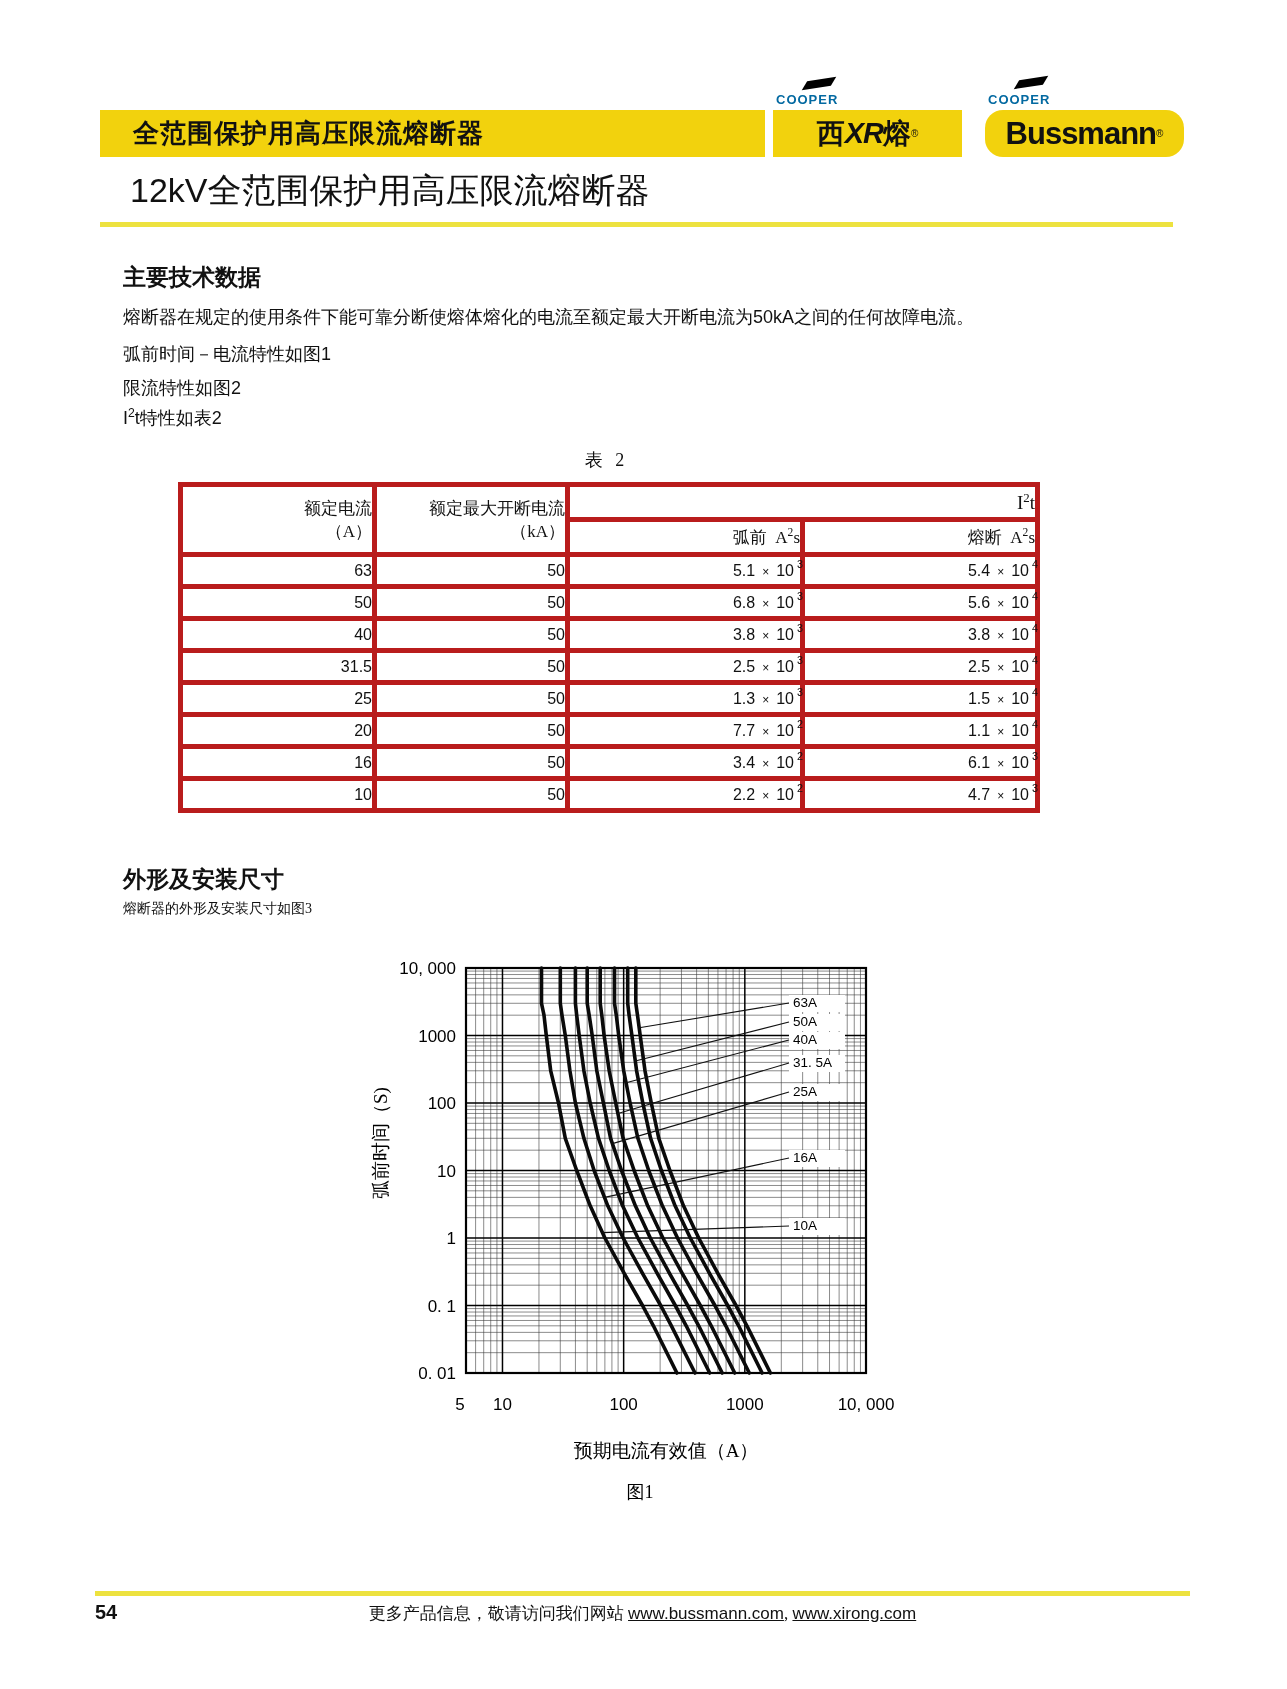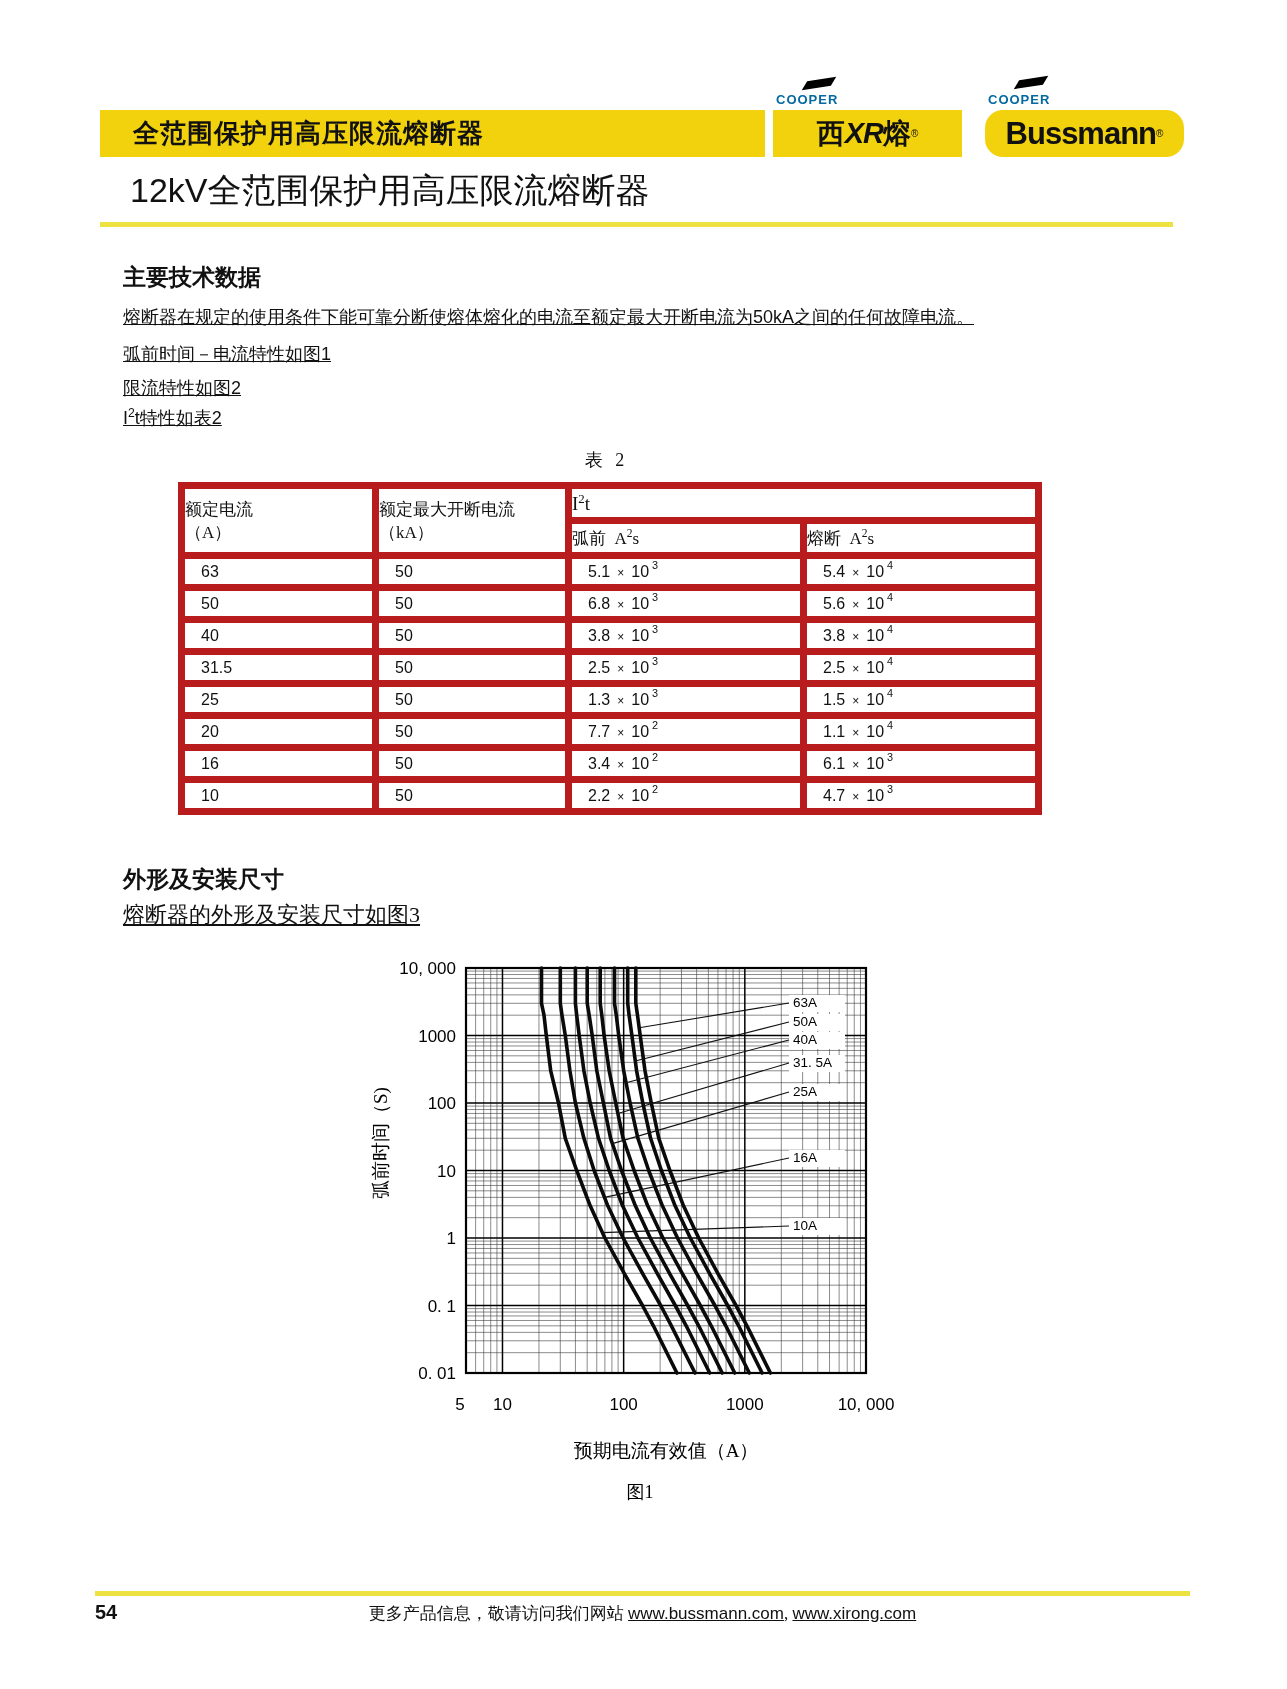--- a/index.html
+++ b/index.html
@@ -24,31 +24,31 @@
   .xr-mark{font-weight:900;font-size:29px;letter-spacing:-1px;font-style:italic;}
   .buss-mark{font-weight:800;font-size:31px;letter-spacing:-1px;}
   .reg{font-size:10px;vertical-align:super;font-style:normal;}
 
   .page-title{position:absolute;left:130px;top:168px;font-size:34px;font-weight:400;}
   .title-rule{position:absolute;left:100px;top:222px;width:1073px;height:5px;background:var(--rule);}
 
   
   .h2{position:absolute;left:123px;font-size:23px;font-weight:700;}
   .h-tech{top:262px;} .h-dims{top:864px;}
-  .para{position:absolute;left:123px;width:1070px;font-size:18px;text-decoration:underline;}
+  .para{position:absolute;left:123px;width:1070px;font-size:18px;}
   .p1{top:305px;} .p2{top:342px;} .p3{top:376px;} .p4{top:406px;}
-  .p-dims{top:900px;font-family:"Liberation Serif",serif;font-size:22px;}
+  .p-dims{top:900px;font-family:"Liberation Serif",serif;font-size:14px;}
   sup{font-size:68%;}
 
   
   .tbl-caption{position:absolute;left:178px;top:448px;width:857px;text-align:center;
     font-family:"Liberation Serif",serif;font-size:18px;letter-spacing:4px;}
   table.spec{position:absolute;left:178px;top:482px;width:857px;border-collapse:collapse;
     border:2px solid #222;table-layout:fixed;}
-  table.spec th,table.spec td{border:7px solid #b91c1c;text-align:left;vertical-align:middle;}
+  table.spec th,table.spec td{border:5px solid #b91c1c;text-align:right;vertical-align:middle;}
   table.spec thead tr{height:35px;}
   table.spec tbody tr{height:32px;}
   table.spec th{font-weight:400;font-family:"Liberation Serif",serif;font-size:17px;}
   table.spec td{font-size:16px;padding-left:16px;}
   .mul{font-size:12px;padding:0 7px;vertical-align:1px;}
   td sup{position:relative;top:-2px;left:3px;}
 
   
   #fig1{position:absolute;left:350px;top:880px;}
 

